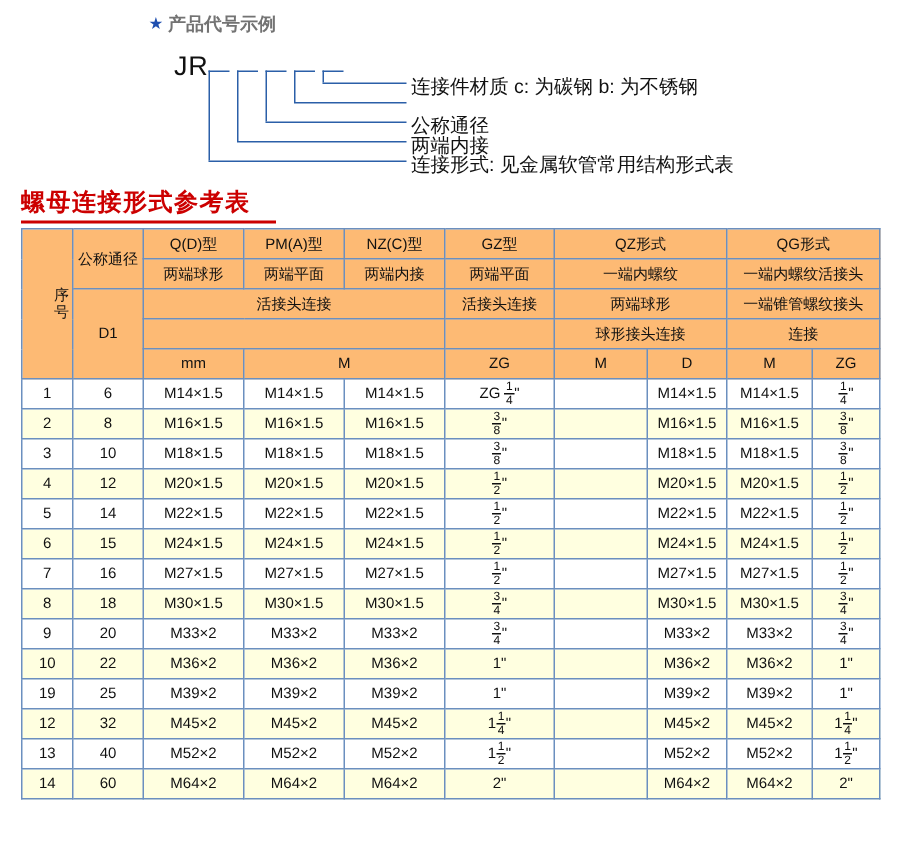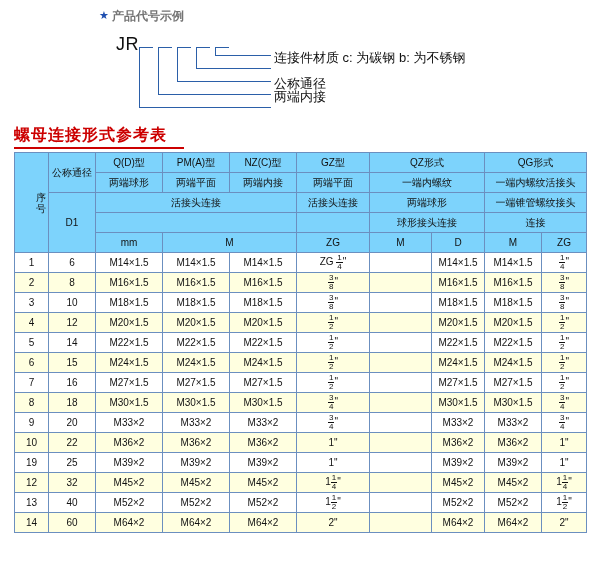--- a/index.html
+++ b/index.html
@@ -103,21 +103,21 @@
     font-size:10px;
     padding:1px 1px;
     height:17px;
     color:#111;
     font-weight:normal;
   }
   thead td{
     background:#cfe5f5;
     font-size:10px;
   }
-  .hdr-blue{background:#7dd3fc;}
+  .hdr-blue{background:#fdba74;}
   .row-a td{background:#ffffe0;}
   .row-b td{background:#ffffff;}
   .seq-cell{
     font-size:10px;
     line-height:11px;
     padding-left:20px;
   }
   .frac{
     display:inline-block;
     text-align:center;
@@ -160,20 +160,21 @@
 
   <span class="vline" style="left:158px;top:47px;height:47px;"></span>
   <span class="hline" style="left:158px;top:94px;width:113px;"></span>
 
   <span class="vline" style="left:139px;top:47px;height:60px;"></span>
   <span class="hline" style="left:139px;top:107px;width:132px;"></span>
 
   <span class="lbl" style="left:274px;top:49px;">连接件材质  c:  为碳钢  b:  为不锈钢</span>
   <span class="lbl" style="left:274px;top:75px;">公称通径</span>
   <span class="lbl" style="left:274px;top:88px;">两端内接</span>
+  <span class="lbl" style="left:274px;top:101px;">连接形式: 见金属软管常用结构形式表</span>
 </div>
 
 <div class="section-title">螺母连接形式参考表</div>
 <div class="section-underline"></div>
 
 <div class="tbl-wrap">
 <table>
   <colgroup>
     <col style="width:34px">
     <col style="width:47px">

